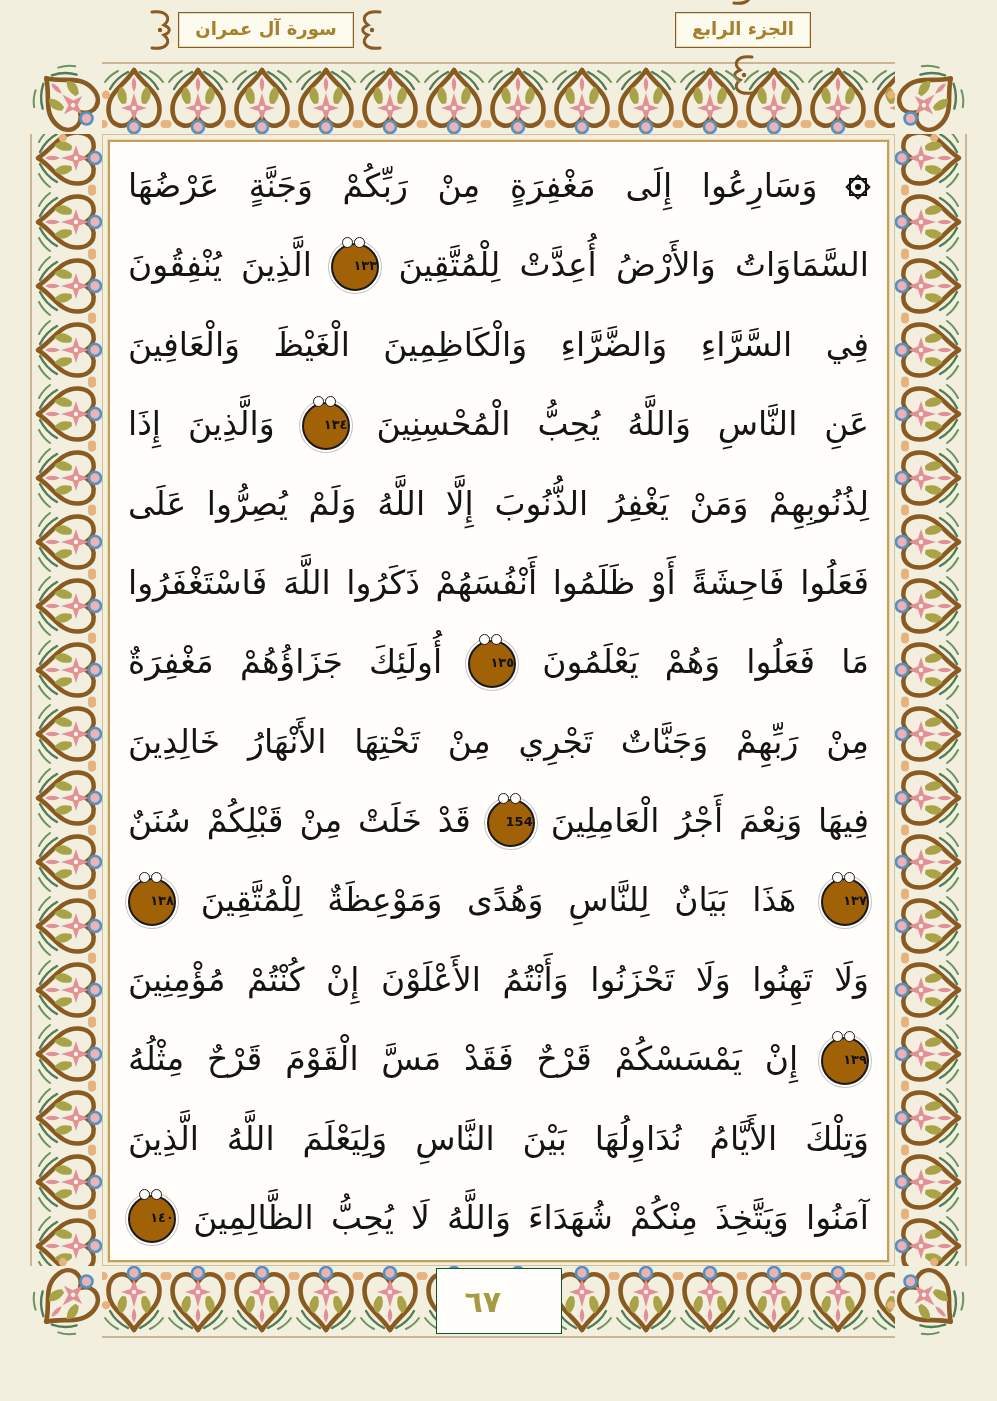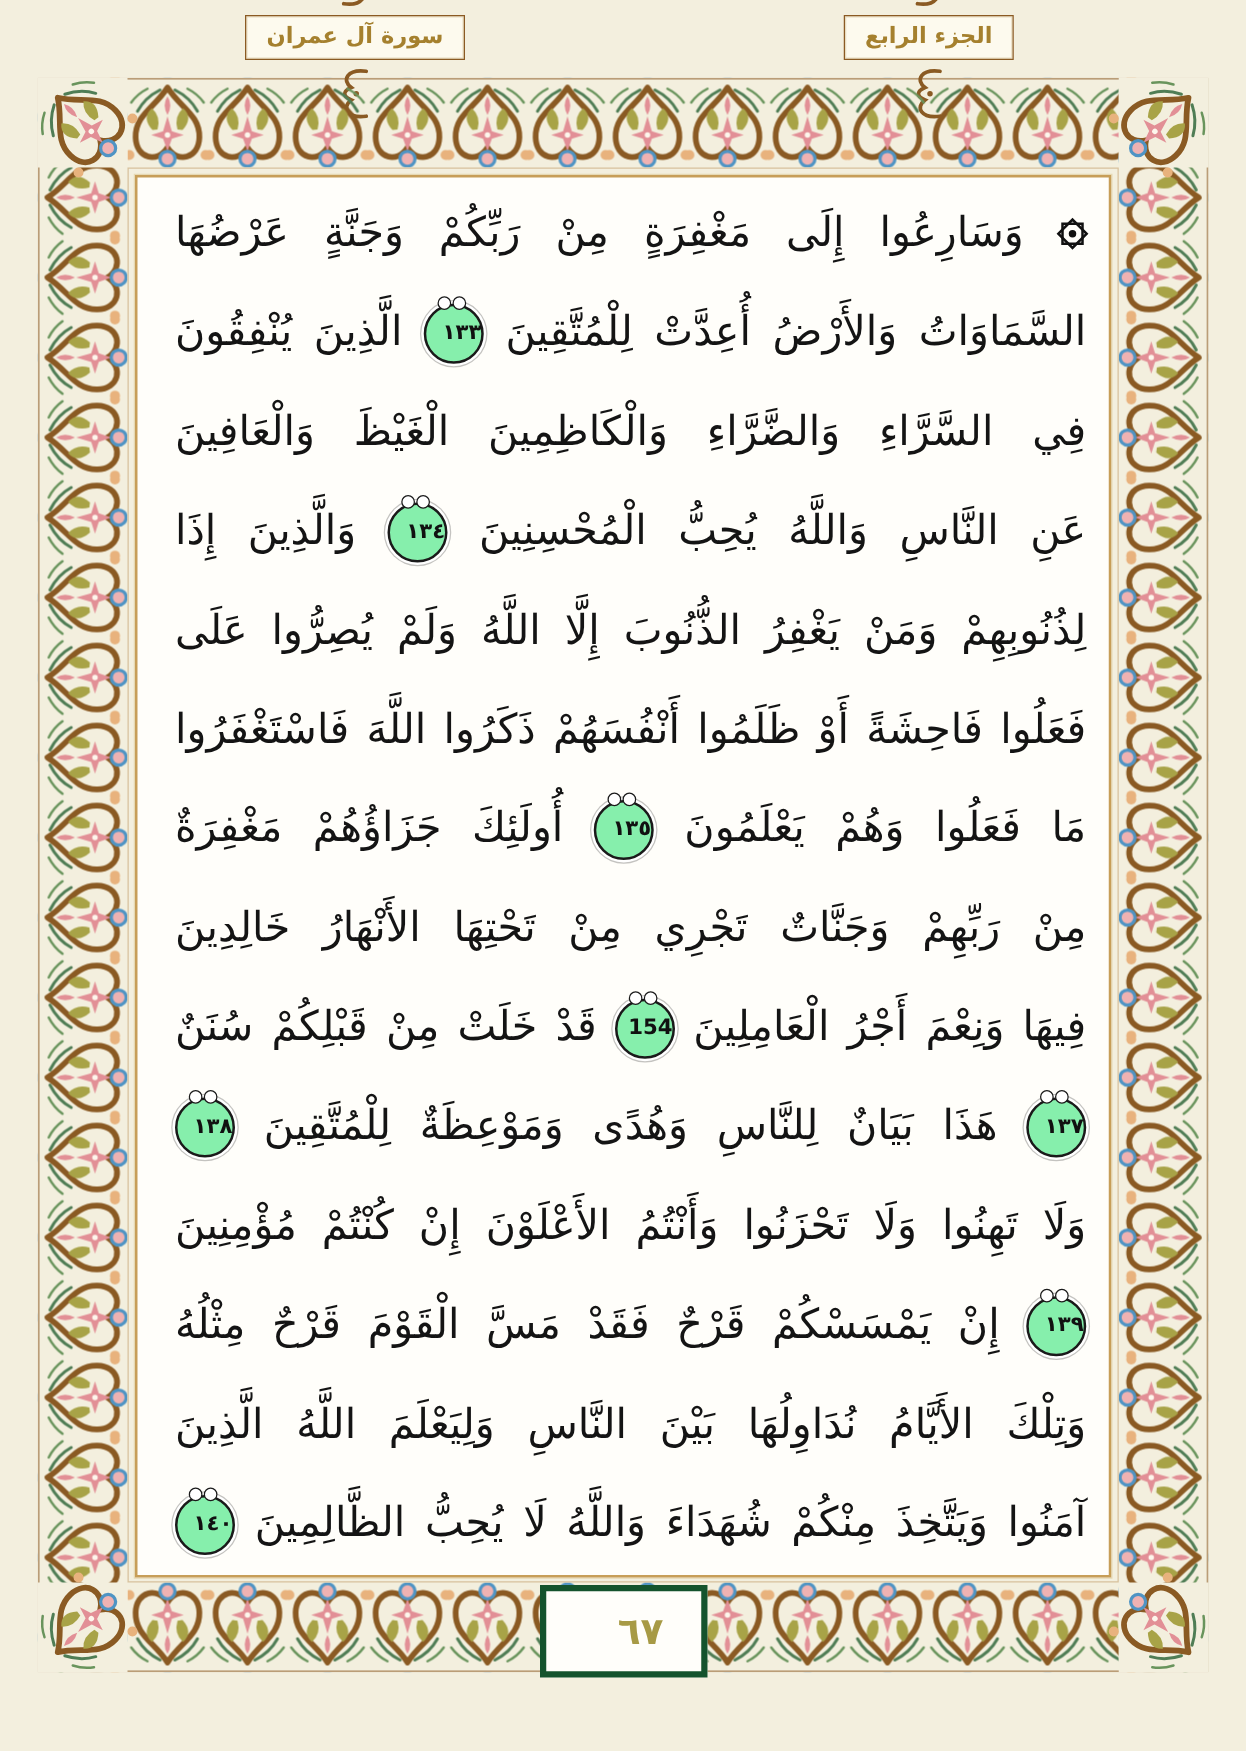--- a/index.html
+++ b/index.html
@@ -2,59 +2,59 @@
 <html lang="ar"><head>
 <meta charset="utf-8">
 <style>
   html,body{margin:0;padding:0;}
   body{background:#e9e4d0;font-family:"DejaVu Sans",sans-serif;}
   .page{position:relative;width:997px;height:1401px;background:#f3efde;overflow:hidden;margin:0 auto;}
 
   
   .header-strip{position:absolute;top:0;left:0;width:997px;height:62px;}
   .cartouche{position:absolute;top:9px;height:42px;display:flex;align-items:center;justify-content:center;gap:5px;}
-  .cartouche-surah{left:150px;width:268px;flex-direction:column;}
+  .cartouche-surah{left:132px;width:268px;}
   .cartouche-juz{left:638px;width:210px;flex-direction:column;}
   .cartouche-box{background:#fdfaee;border:1.5px solid #8a5a23;box-shadow:inset 0 0 0 1px #e8dcc0;
     padding:5px 16px 7px 16px;color:#a5802e;font-weight:bold;font-size:18px;white-space:nowrap;
     font-family:"DejaVu Sans",sans-serif;line-height:1.2;}
   .brace-icon{flex:0 0 auto;display:block;}
 
   
   .frame{position:absolute;left:30px;top:62px;width:937px;height:1276px;}
   .border-svg{position:absolute;left:0;top:0;}
 
   
   .text-area{position:absolute;left:78px;top:78px;width:781px;height:1122px;background:#fffefa;
     border:2px solid #c79e58;box-shadow:0 0 0 1px #e6d9b4;box-sizing:border-box;padding:8px 18px 6px 18px;}
   .quran-lines{height:100%;display:flex;flex-direction:column;justify-content:space-between;direction:rtl;}
   .quran-line{direction:rtl;text-align:justify;text-align-last:justify;-moz-text-align-last:justify;
     font-size:33px;line-height:72px;height:72px;color:#141414;white-space:nowrap;
-    font-family:"DejaVu Sans",sans-serif;margin-left:12px;}
+    font-family:"DejaVu Sans",sans-serif;}
   .ayah-text{display:inline;}
 
   
   .ayah-medallion{position:relative;display:inline-block;width:44px;height:44px;border:2.4px solid #1a1a1a;
-    border-radius:50%;background:#86efac;box-shadow:0 0 0 2px #fff,0 0 0 3px rgba(20,20,20,.25);
-    text-align:right;line-height:42px;font-size:17px;font-weight:bold;vertical-align:middle;color:#111;}
+    border-radius:50%;background:#a16207;box-shadow:0 0 0 2px #fff,0 0 0 3px rgba(20,20,20,.25);
+    text-align:right;line-height:42px;font-size:13px;font-weight:bold;vertical-align:middle;color:#111;}
   .ayah-medallion::before,.ayah-medallion::after{content:"";position:absolute;top:-8px;width:9px;height:9px;
     border:1.8px solid #1a1a1a;border-radius:50%;background:#fff;}
   .ayah-medallion::before{left:9px;}
   .ayah-medallion::after{left:21px;}
 
   
   .hizb{position:relative;display:inline-block;width:22px;height:22px;vertical-align:-1px;}
   .hizb::before,.hizb::after{content:"";position:absolute;inset:2px;border:2.2px solid #111;}
   .hizb::after{transform:rotate(45deg);}
   .hizb .dot{position:absolute;left:50%;top:50%;width:6px;height:6px;background:#111;border-radius:50%;
     transform:translate(-50%,-50%);z-index:2;}
 
   
   .page-number-box{position:absolute;left:50%;top:1206px;transform:translateX(-50%);width:96px;height:64px;
-    background:#fffefa;border:5px solid #14532d;display:flex;align-items:center;justify-content:center;padding-left:28px;}
+    background:#fffefa;border:1px solid #14532d;display:flex;align-items:center;justify-content:flex-start;padding-left:28px;}
   .page-number{color:#a79a45;font-size:30px;font-weight:bold;font-family:"DejaVu Sans",sans-serif;}
 </style>
 </head>
 <body>
 
 <div class="page">
 
   <div class="header-strip">
     <div class="cartouche cartouche-surah">
       <svg class="brace-icon" width="24" height="44" viewBox="0 0 24 44">

